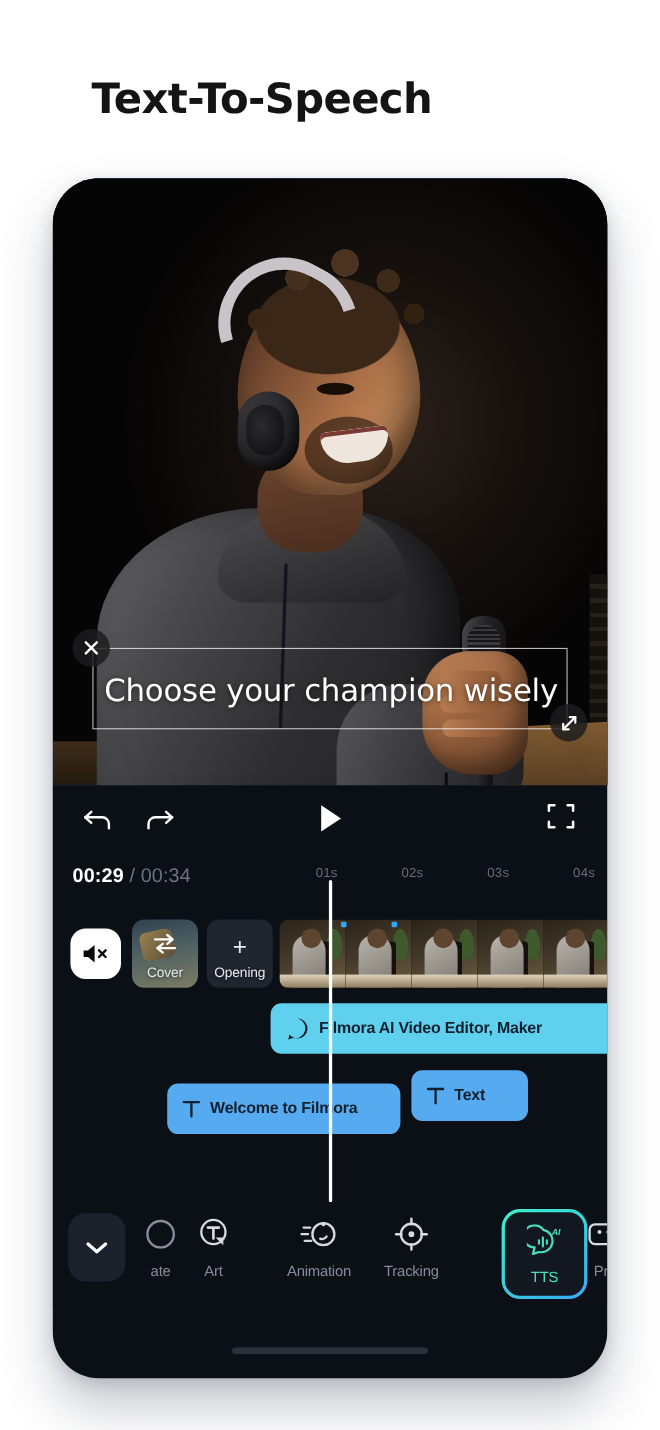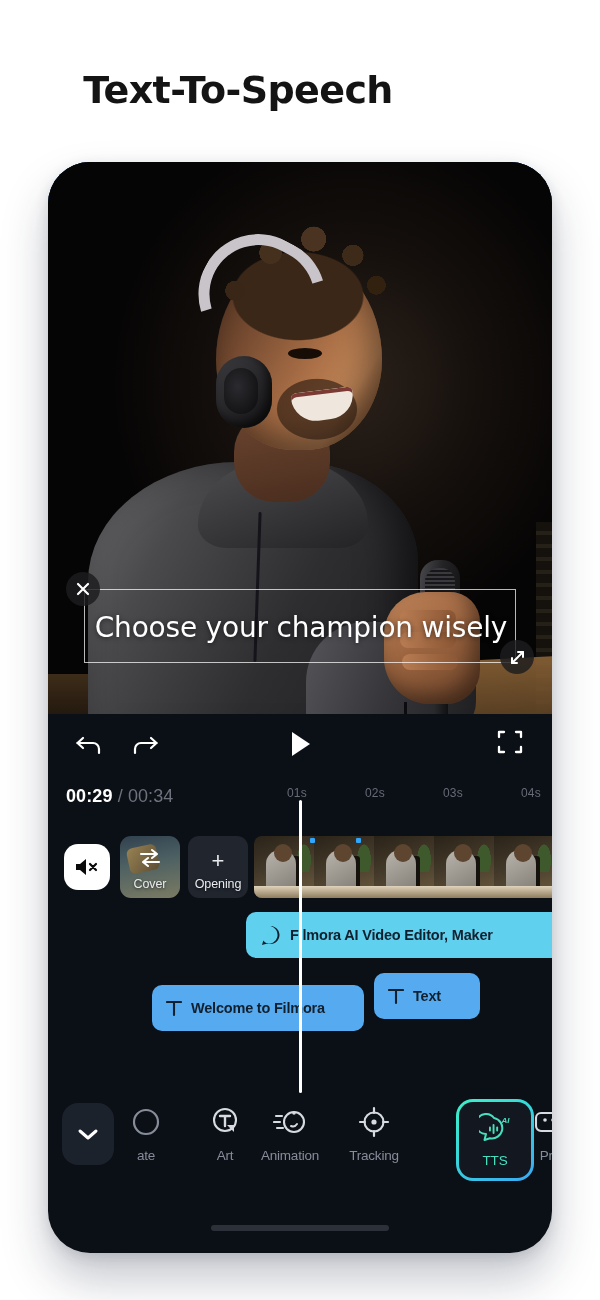--- a/index.html
+++ b/index.html
@@ -731,21 +731,21 @@
 
     <div class="tool" style="left:62px">
       <div class="tool-ico">
         <svg width="30" height="30" viewBox="0 0 30 30">
           <circle cx="15" cy="15" r="12" stroke="#868d99" stroke-width="2.2" fill="none"></circle>
         </svg>
       </div>
       <span class="tool-label">ate</span>
     </div>
 
-    <div class="tool" style="left:141px">
+    <div class="tool" style="left:110px">
       <div class="tool-ico">
         <svg width="32" height="32" viewBox="0 0 32 32">
           <circle cx="16" cy="14" r="11" stroke="#d7dae0" stroke-width="2.1" fill="none"></circle>
           <path d="M11 10 H21 M16 10 V20" stroke="#d7dae0" stroke-width="2.4" stroke-linecap="round"></path>
           <path d="M18 19 L25 19 L25 26 Z" fill="#d7dae0"></path>
         </svg>
       </div>
       <span class="tool-label">Art</span>
     </div>
 

